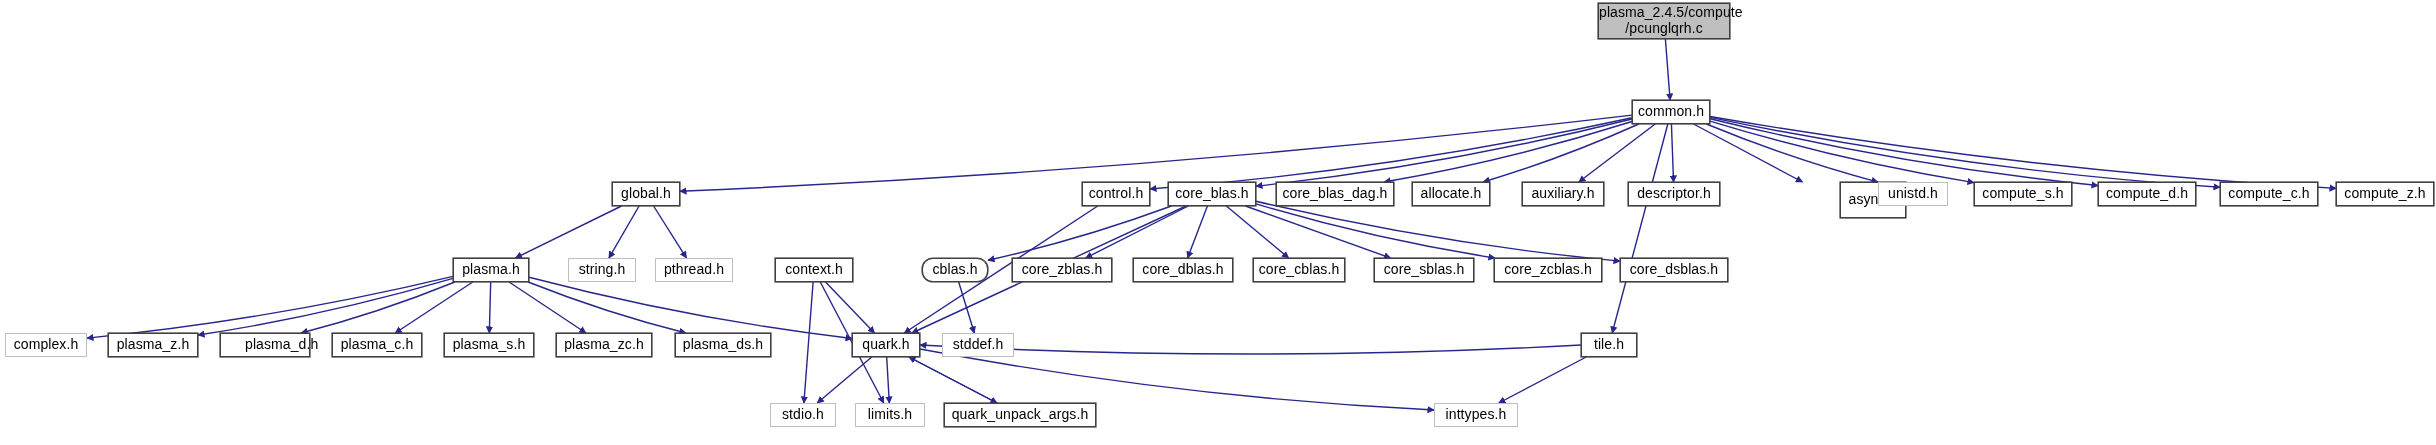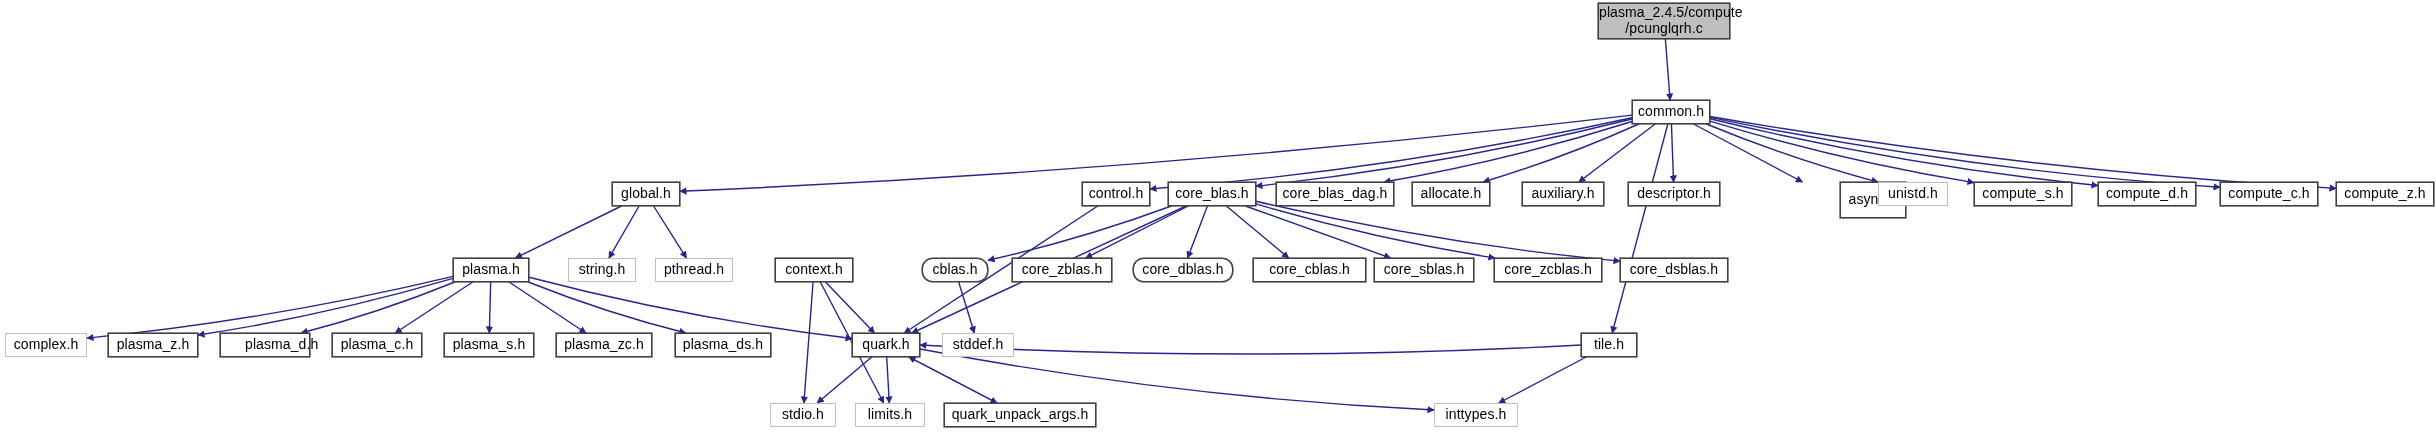--- a/index.html
+++ b/index.html
@@ -136,22 +136,22 @@
       <div class="node project" style="left: 1974px; top: 182px; width: 98px; height: 24px;"><span class="node-label">compute_s.h</span></div>
       <div class="node project" style="left: 2098px; top: 182px; width: 98px; height: 24px;"><span class="node-label">compute_d.h</span></div>
       <div class="node project" style="left: 2220px; top: 182px; width: 98px; height: 24px;"><span class="node-label">compute_c.h</span></div>
       <div class="node project" style="left: 2336px; top: 182px; width: 98px; height: 24px;"><span class="node-label">compute_z.h</span></div>
       <div class="node project" style="left: 453px; top: 258px; width: 76px; height: 24px;"><span class="node-label">plasma.h</span></div>
       <div class="node system" style="left: 568px; top: 258px; width: 68px; height: 24px;"><span class="node-label">string.h</span></div>
       <div class="node system" style="left: 655px; top: 258px; width: 78px; height: 24px;"><span class="node-label">pthread.h</span></div>
       <div class="node project" style="left: 775px; top: 258px; width: 78px; height: 24px;"><span class="node-label">context.h</span></div>
       <div class="node project" style="left: 922px; top: 258px; width: 66px; height: 24px; border-radius: 11px;"><span class="node-label">cblas.h</span></div>
       <div class="node project" style="left: 1012px; top: 258px; width: 100px; height: 24px;"><span class="node-label">core_zblas.h</span></div>
-      <div class="node project" style="left: 1133px; top: 258px; width: 100px; height: 24px; border-radius: 11px;"><span class="node-label">core_dblas.h</span></div>
-      <div class="node project" style="left: 1253px; top: 258px; width: 113px; height: 24px;"><span class="node-label">core_cblas.h</span></div>
+      <div class="node project" style="left: 1133px; top: 258px; width: 100px; height: 24px;"><span class="node-label">core_dblas.h</span></div>
+      <div class="node project" style="left: 1253px; top: 258px; width: 92px; height: 24px;"><span class="node-label">core_cblas.h</span></div>
       <div class="node project" style="left: 1374px; top: 258px; width: 100px; height: 24px;"><span class="node-label">core_sblas.h</span></div>
       <div class="node project" style="left: 1494px; top: 258px; width: 108px; height: 24px;"><span class="node-label">core_zcblas.h</span></div>
       <div class="node project" style="left: 1620px; top: 258px; width: 108px; height: 24px;"><span class="node-label">core_dsblas.h</span></div>
       <div class="node system" style="left: 5px; top: 333px; width: 82px; height: 24px;"><span class="node-label">complex.h</span></div>
       <div class="node project" style="left: 108px; top: 333px; width: 90px; height: 24px;"><span class="node-label">plasma_z.h</span></div>
       <div class="node project" style="left: 220px; top: 333px; width: 90px; height: 24px; padding-left: 24px;"><span class="node-label">plasma_d.h</span></div>
       <div class="node project" style="left: 332px; top: 333px; width: 90px; height: 24px;"><span class="node-label">plasma_c.h</span></div>
       <div class="node project" style="left: 444px; top: 333px; width: 90px; height: 24px;"><span class="node-label">plasma_s.h</span></div>
       <div class="node project" style="left: 556px; top: 333px; width: 96px; height: 24px;"><span class="node-label">plasma_zc.h</span></div>
       <div class="node project" style="left: 675px; top: 333px; width: 96px; height: 24px;"><span class="node-label">plasma_ds.h</span></div>

